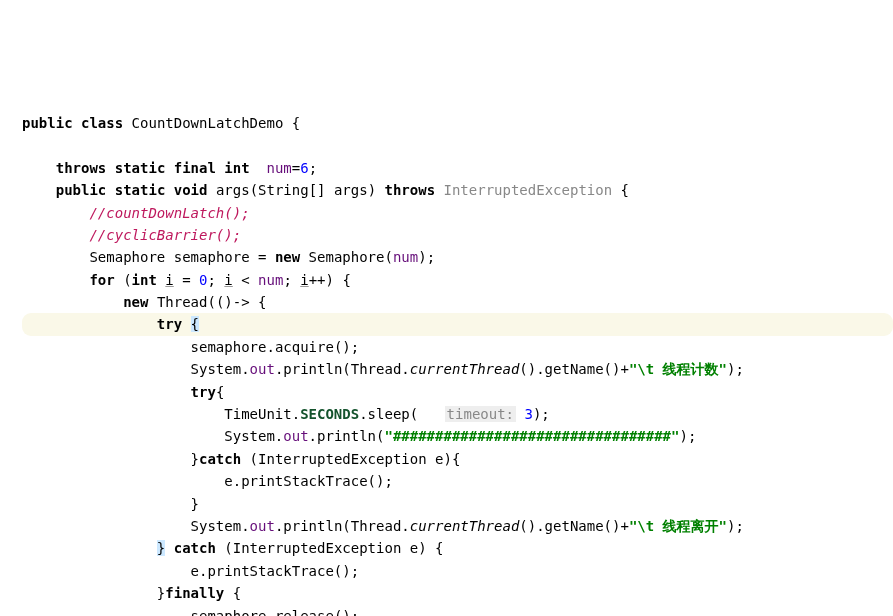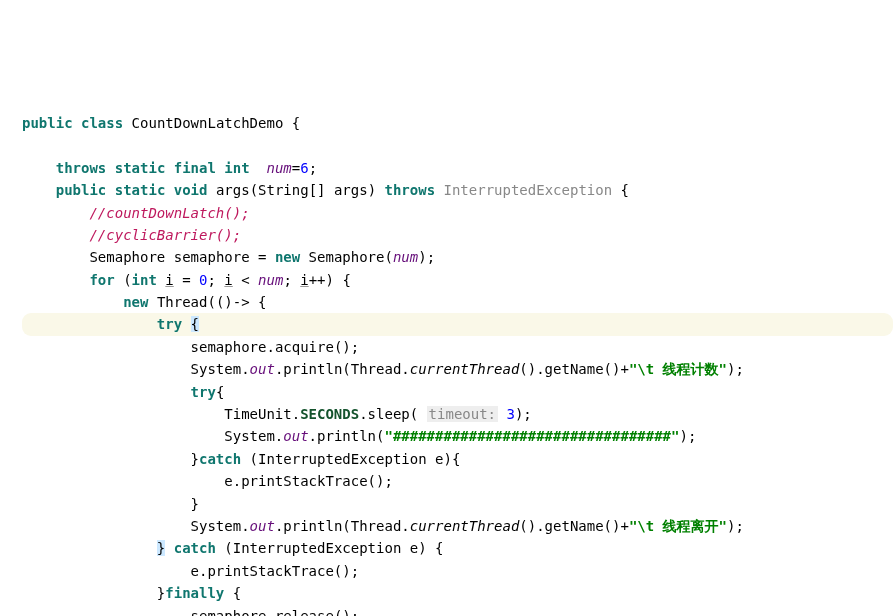--- a/index.html
+++ b/index.html
@@ -12,27 +12,27 @@
       line-height: 1.6;
       padding: 0;
     }
     .editor { display: flex; }
     .gutter {
       width: 18px;
       background: #fff;
       flex-shrink: 0;
     }
     .code { flex: 1; padding-left: 4px; }
-    .kw { color: #0f766e; font-weight: bold; }
+    .kw { color: #000000; font-weight: bold; }
     .comment { color: #be185d; font-style: italic; }
-    .field { color: #660E7A; font-style: italic; }
+    .field { color: #660E7A; }
     .field-static { color: #14532d; font-weight: bold; }
     .str { color: #008000; font-weight: bold; }
     .num { color: #0000FF; }
-    .param-hint { background: #eee; color: #888; font-style: normal; padding: 0 2px; border-radius: 0; }
+    .param-hint { background: #eee; color: #888; font-style: normal; padding: 0 2px; border-radius: 0; margin-left: 18px; }
     .hl-line { background: #FAF8E8; display: inline-block; width: 100%; border-radius: 9px; }
     .hl-brace { background: #cce8ff; }
     .under { text-decoration: underline; text-decoration-color: #999; }
   </style>
 </head>
 <body>
 
 
 
 <div class="editor">

